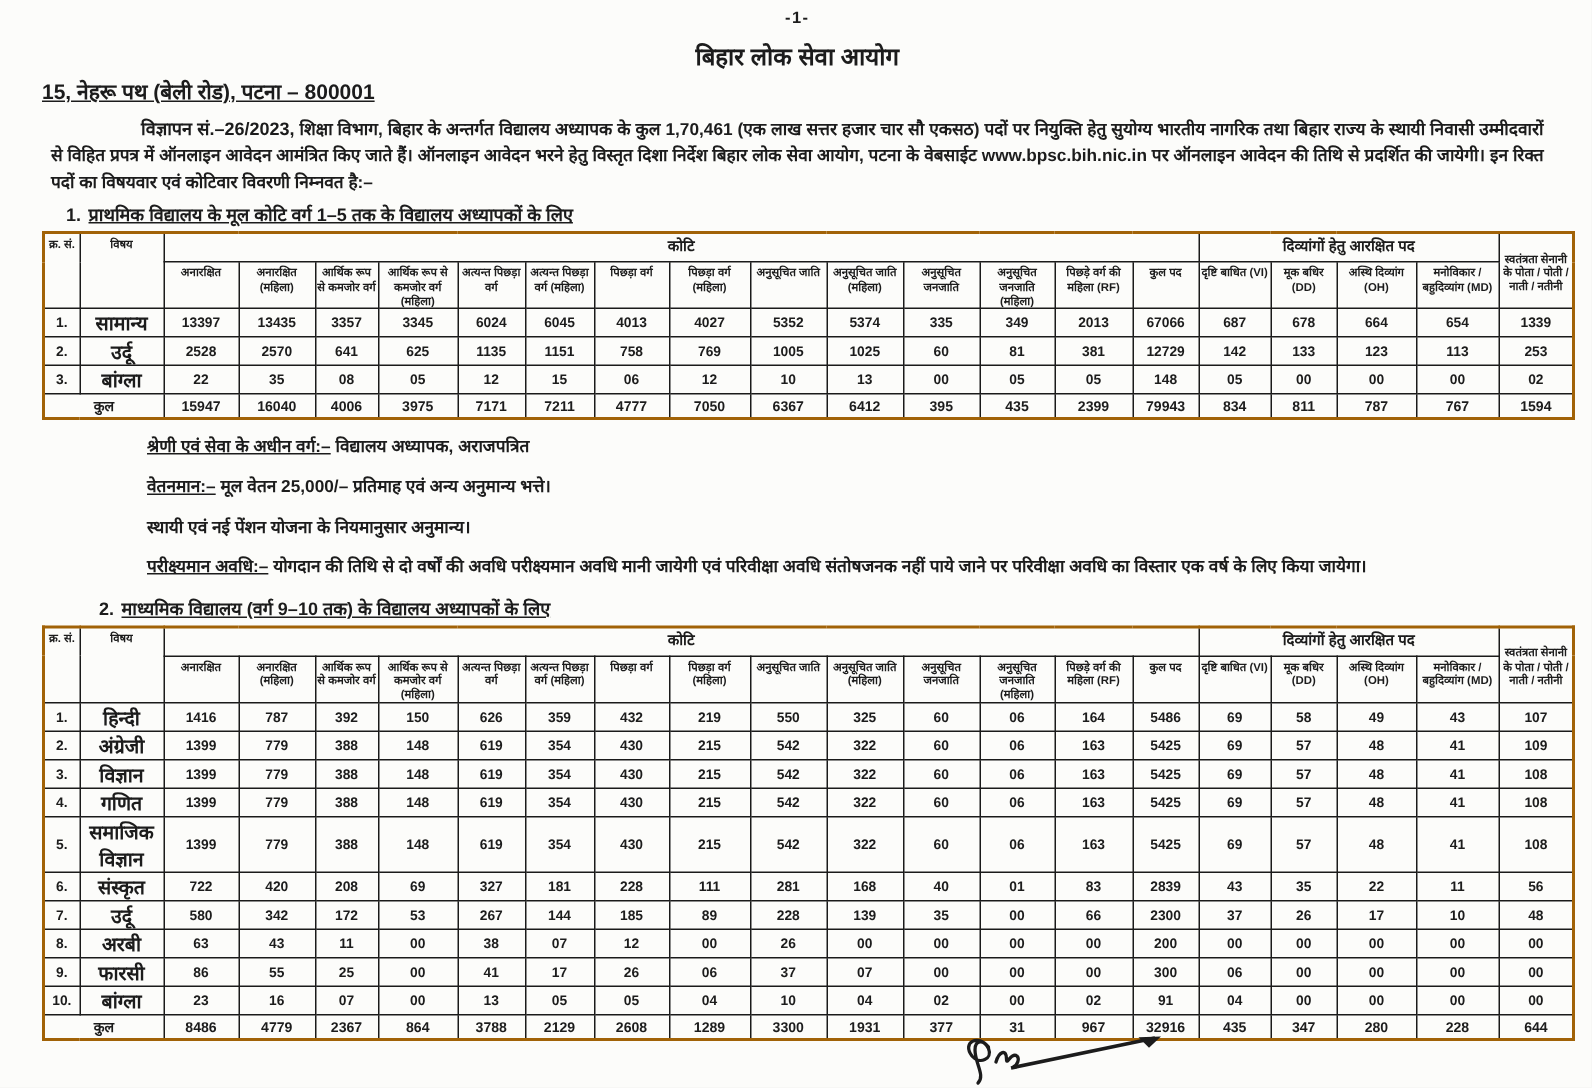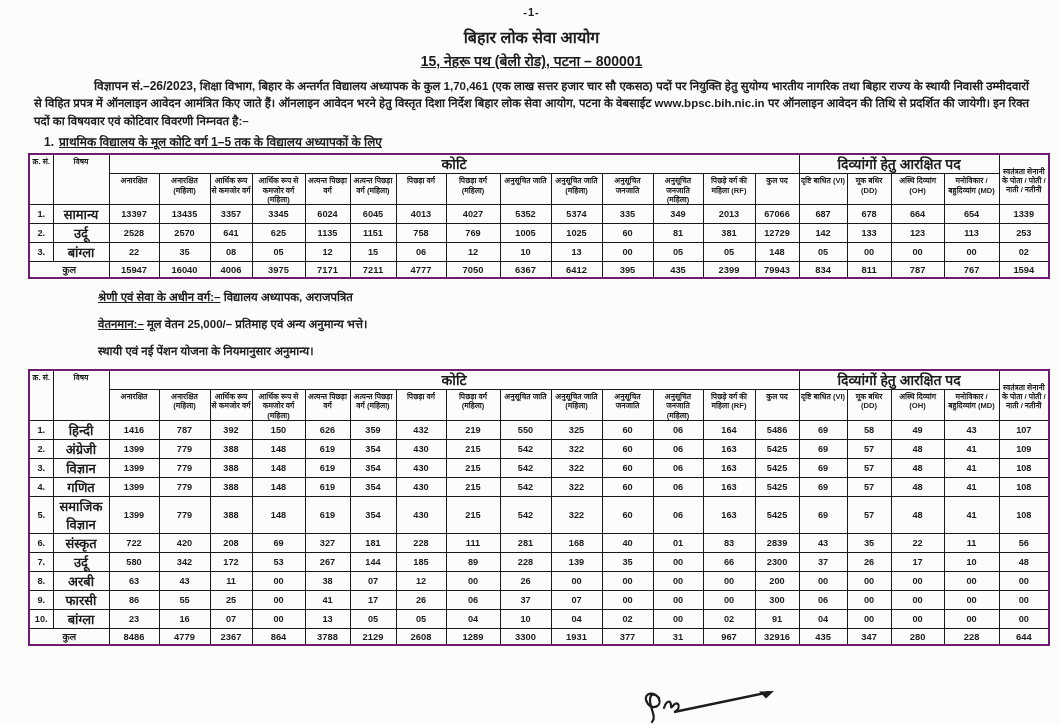--- a/index.html
+++ b/index.html
@@ -5,39 +5,39 @@
   html,body{margin:0;padding:0;}
   body{background:#e8e8e6;}
   .page{
     width:1061px;height:725px;box-sizing:border-box;
     margin:0 auto;background:#fcfcfa;color:#1c1c1c;
     font-family:"Liberation Sans","DejaVu Sans",sans-serif;
     padding:6px 26px 0 28px;overflow:hidden;position:relative;
   }
   .page-number{text-align:center;font-size:11px;font-weight:bold;letter-spacing:1px;}
   .org-title{text-align:center;font-size:16px;font-weight:bold;margin-top:8px;}
-  .org-address{text-align:center;font-size:14px;font-weight:bold;text-decoration:underline;margin-top:3px;}
+  .org-address{text-align:left;font-size:14px;font-weight:bold;text-decoration:underline;margin-top:3px;}
   .intro{
     margin:7px 6px 3px 6px;text-align:justify;text-indent:60px;
     font-size:11.5px;font-weight:bold;line-height:1.52;
   }
   .intro .lead{font-size:12px;}
   .sec-heading{font-size:12px;font-weight:bold;margin:1px 0 3px 16px;}
   .sec-heading .num{text-decoration:none;margin-right:5px;}
   .sec-heading .ttl{text-decoration:underline;}
   table.vac{
     width:100%;border-collapse:collapse;table-layout:fixed;
-    border:2px solid #701a75;
+    border:2px solid #a16207;
   }
   table.vac th,table.vac td{
     border:1px solid #1a1a1a;font-weight:bold;text-align:center;
     padding:0 1px;overflow:hidden;
   }
   table.vac th{font-size:7.6px;line-height:1.22;vertical-align:top;padding-top:2px;}
-  table.vac th.group{font-size:14px;height:18px;vertical-align:middle;padding-top:0;margin-left:40px;}
+  table.vac th.group{font-size:10px;height:18px;vertical-align:middle;padding-top:0;margin-left:40px;}
   table.vac th.freedom{vertical-align:middle;}
   table.vac td{font-size:9.2px;height:15px;}
   table.vac td.subj{font-size:13px;}
   table.vac tr.total-row td{border-top:1.5px solid #1a1a1a;font-size:9.4px;margin-left:24px;}
   .notes{margin:4px 0 2px 60px;font-size:11.5px;font-weight:bold;line-height:1.45;}
   .notes .note-line{margin:10px;}
   .notes .lbl{text-decoration:underline;}
   .sig{position:absolute;left:612px;top:686px;width:190px;height:38px;}
 </style>
 </head>
@@ -199,22 +199,24 @@
           <td>767</td>
           <td>1594</td>
         </tr>
       </tbody>
     </table>
 
   <div class="notes">
     <p class="note-line"><span class="lbl">श्रेणी एवं सेवा के अधीन वर्ग:–</span><span> विद्यालय अध्यापक, अराजपत्रित</span></p>
     <p class="note-line"><span class="lbl">वेतनमान:–</span><span> मूल वेतन 25,000/– प्रतिमाह एवं अन्य अनुमान्य भत्ते।</span></p>
     <p class="note-line"><span>स्थायी एवं नई पेंशन योजना के नियमानुसार अनुमान्य।</span></p>
+    <p class="note-line"><span class="lbl">परीक्ष्यमान अवधि:–</span><span> योगदान की तिथि से दो वर्षों की अवधि परीक्ष्यमान अवधि मानी जायेगी एवं परिवीक्षा अवधि संतोषजनक नहीं पाये जाने पर परिवीक्षा अवधि का विस्तार एक वर्ष के लिए किया जायेगा।</span></p>
   </div>
 
+  <div class="sec-heading" style="margin-left:38px;"><span class="num">2.</span><span class="ttl">माध्यमिक विद्यालय (वर्ग 9–10 तक) के विद्यालय अध्यापकों के लिए</span></div>
 
   <table class="vac" id="table2">
       <colgroup>
         <col style="width: 24px;">
         <col style="width: 56px;">
         <col style="width: 50px;">
         <col style="width: 51px;">
         <col style="width: 42px;">
         <col style="width: 53px;">
         <col style="width: 45px;">

